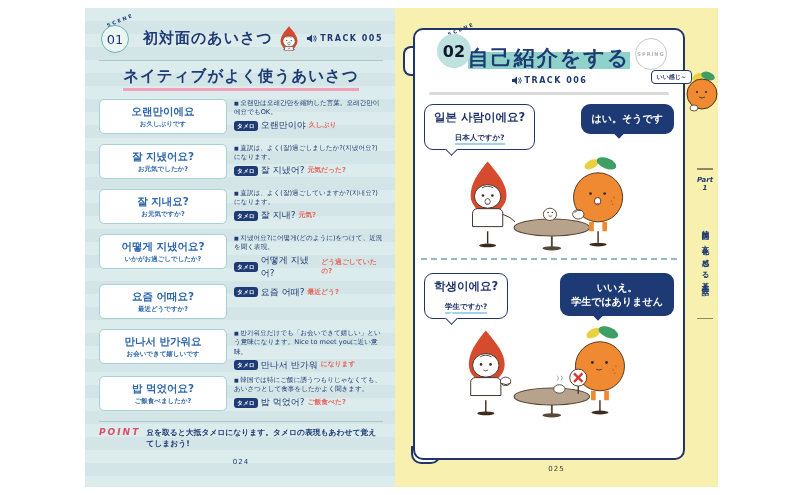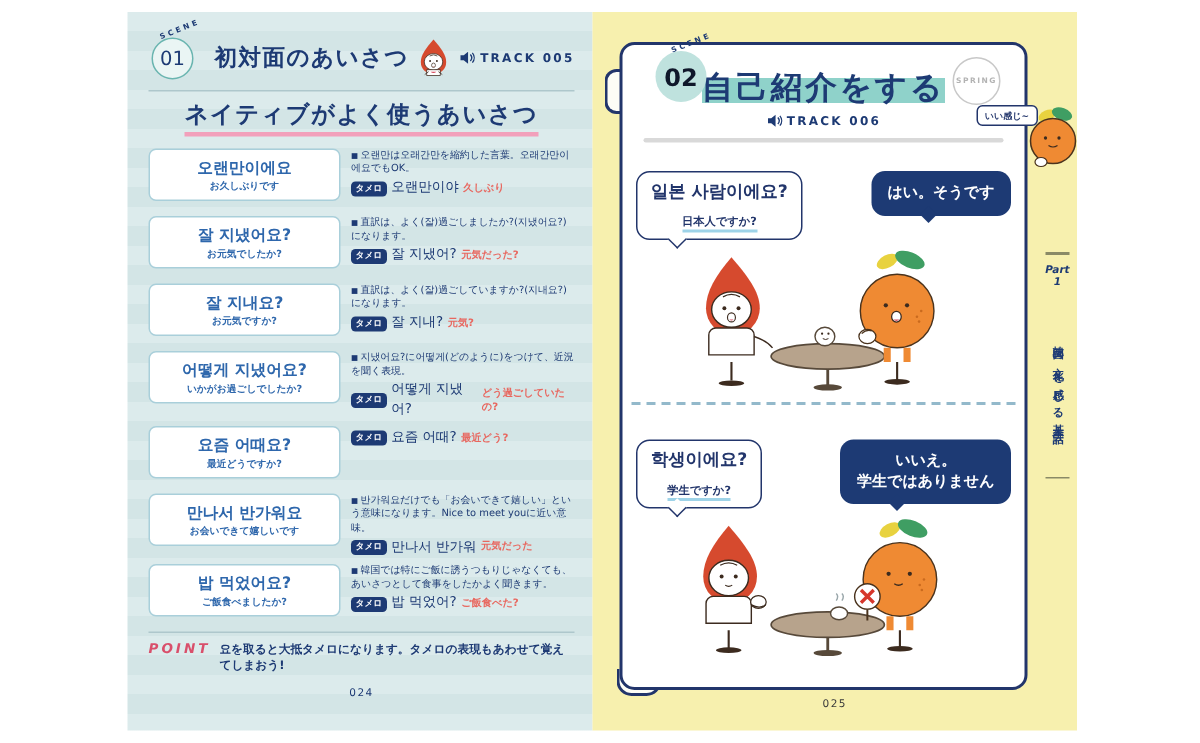--- a/index.html
+++ b/index.html
@@ -73,21 +73,21 @@
     display:flex; align-items:center; justify-content:center; font-weight:bold; }
   .feel-tab { position:absolute; right:-9px; top:40px; background:#fff; border:1.5px solid #22356b;
     border-radius:4px; font-size:6px; color:#22356b; padding:1.5px 5px; font-weight:bold; }
 
   .rp-title-wrap { text-align:center; margin-top:14px; }
   .rp-title { display:inline-block; font-size:21px; font-weight:bold; color:#1d3a74; letter-spacing:2px;
     background:linear-gradient(180deg, rgba(0,0,0,0) 28%, #8fd2ca 28%, #8fd2ca 88%, rgba(0,0,0,0) 88%); }
   .rp-track { display:flex; justify-content:center; margin-top:4px; }
   .rp-divider { height:3px; background:#d9d9d9; border-radius:2px; margin:7px 14px 0; }
 
-  .dialog { position:relative; padding:19px 9px 0; }
+  .dialog { position:relative; padding:9px 9px 0; }
   .bubble-row { display:flex; justify-content:space-between; align-items:flex-start; }
   .q-bubble { position:relative; background:#fff; border:1.5px solid #22356b; border-radius:9px;
     text-align:center; padding:5px 9px 4px; }
   .q-bubble::after { content:""; position:absolute; left:22px; bottom:-5px; width:8px; height:8px;
     background:#fff; border-right:1.5px solid #22356b; border-bottom:1.5px solid #22356b;
     transform:rotate(45deg); }
   .q-kr { color:#22356b; font-weight:bold; font-size:11.5px; }
   .q-jp { display:inline-block; color:#22356b; font-weight:bold; font-size:7.5px; margin-top:2px;
     border-bottom:2px solid #9ed3e8; }
   .a-bubble { position:relative; background:#1d3a74; color:#fff; border-radius:9px;
@@ -225,21 +225,21 @@
       <div class="phrase-row">
         <div class="phrase-card">
           <div class="phrase-kr">만나서 반가워요</div>
           <div class="phrase-jp">お会いできて嬉しいです</div>
         </div>
         <div class="note">
           <div class="note-text">반가워요だけでも「お会いできて嬉しい」という意味になります。Nice to meet youに近い意味。</div>
           <div class="tame-line">
             <span class="tame-badge">タメロ</span>
             <span class="tame-kr">만나서 반가워</span>
-            <span class="tame-jp">元気だった</span>
+            <span class="tame-jp">になります</span>
           </div>
         </div>
       </div>
 
       <div class="phrase-row">
         <div class="phrase-card">
           <div class="phrase-kr">밥 먹었어요?</div>
           <div class="phrase-jp">ご飯食べましたか?</div>
         </div>
         <div class="note">

